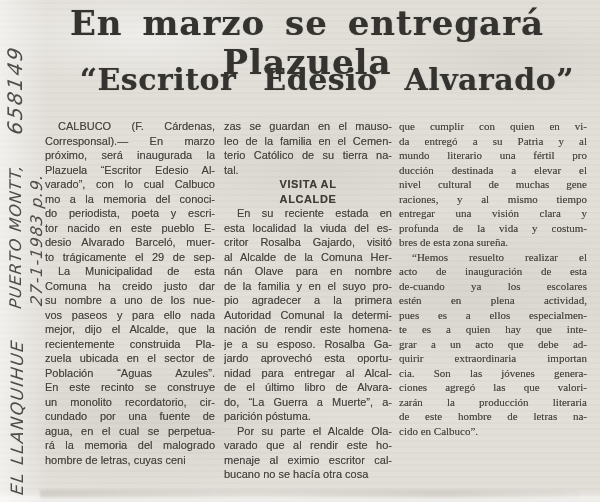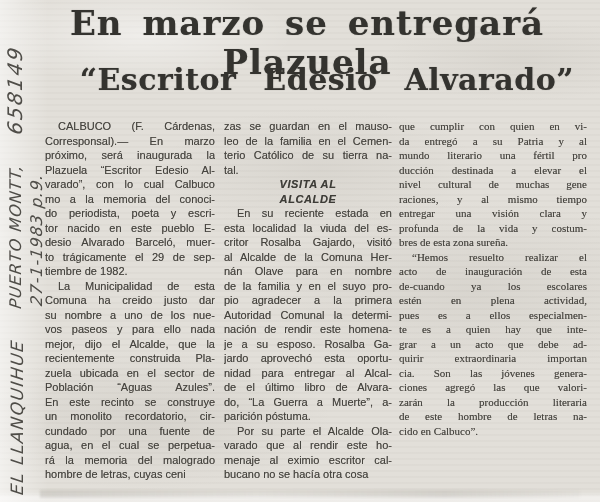--- a/index.html
+++ b/index.html
@@ -36,21 +36,21 @@
     position:absolute;top:119px;
     font-size:11px;line-height:14.5px;color:var(--ink,#46443f);
     text-shadow:0 0 .6px rgba(70,68,62,.55);
   }
   #col1{left:45px;width:170px;}
   #col2{left:224px;width:168px;}
   #col3{left:399px;width:188px;font-family:Liberation Serif, serif;}
   .tl{height:14.5px;text-align:justify;text-align-last:justify;overflow:hidden;}
   .f-l{text-align-last:left;}
   .f-i{text-indent:13px;}
-  .f-c{text-align-last:center;font-weight:700;letter-spacing:.6px;color:#3d3c37;font-style:italic;}
+  .f-c{text-align-last:center;font-weight:700;letter-spacing:.6px;color:#3d3c37;}
   .hw{
     position:absolute;font-family:"DejaVu Sans",sans-serif;font-style:italic;
     color:var(--hand,#4f4d48);white-space:nowrap;
   }
   #hw-code{left:15px;top:90px;font-size:20px;letter-spacing:2px;
     transform:translate(-50%,-50%) rotate(-90deg) skewX(-10deg);}
   #hw-date{left:26px;top:238px;font-size:16px;line-height:21px;letter-spacing:1px;text-align:center;
     transform:translate(-50%,-50%) rotate(-90deg) skewX(-8deg);}
   #hw-paper{left:17px;top:417px;font-size:17px;letter-spacing:1.5px;
     transform:translate(-50%,-50%) rotate(-90deg) skewX(-8deg);}
@@ -84,21 +84,20 @@
       <div class="tl f-i">CALBUCO (F. Cárdenas,</div>
       <div class="tl">Corresponsal).— En marzo</div>
       <div class="tl">próximo, será inaugurada la</div>
       <div class="tl">Plazuela “Escritor Edesio Al-</div>
       <div class="tl">varado”, con lo cual Calbuco</div>
       <div class="tl">mo a la memoria del conoci-</div>
       <div class="tl">do periodista, poeta y escri-</div>
       <div class="tl">tor nacido en este pueblo E-</div>
       <div class="tl">desio Alvarado Barceló, muer-</div>
       <div class="tl">to trágicamente el 29 de sep-</div>
-      <div class="tl f-l">tiembre de 1982.</div>
       <div class="tl f-i">La Municipalidad de esta</div>
       <div class="tl">Comuna ha creido justo dar</div>
       <div class="tl">su nombre a uno de los nue-</div>
       <div class="tl">vos paseos y para ello nada</div>
       <div class="tl">mejor, dijo el Alcalde, que la</div>
       <div class="tl">recientemente construida Pla-</div>
       <div class="tl">zuela ubicada en el sector de</div>
       <div class="tl">Población “Aguas Azules”.</div>
       <div class="tl">En este recinto se construye</div>
       <div class="tl">un monolito recordatorio, cir-</div>

